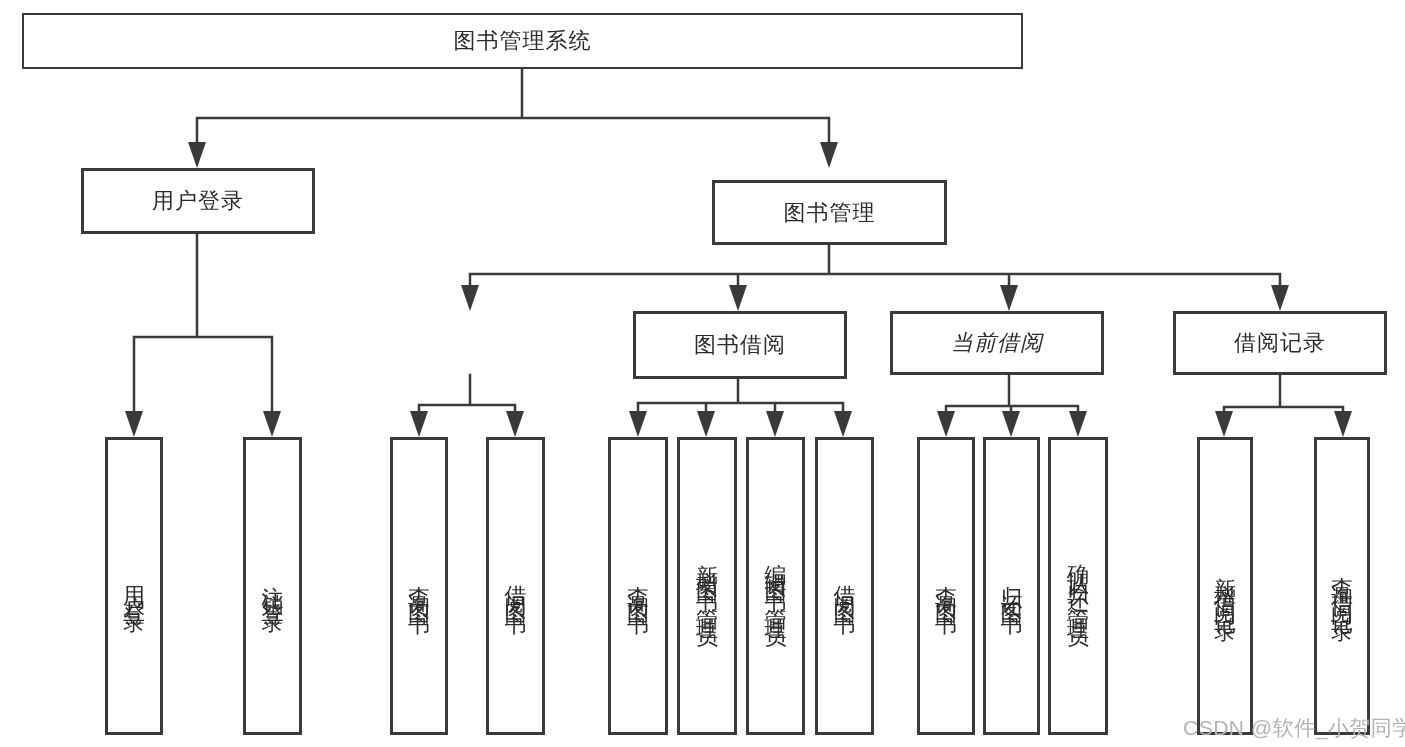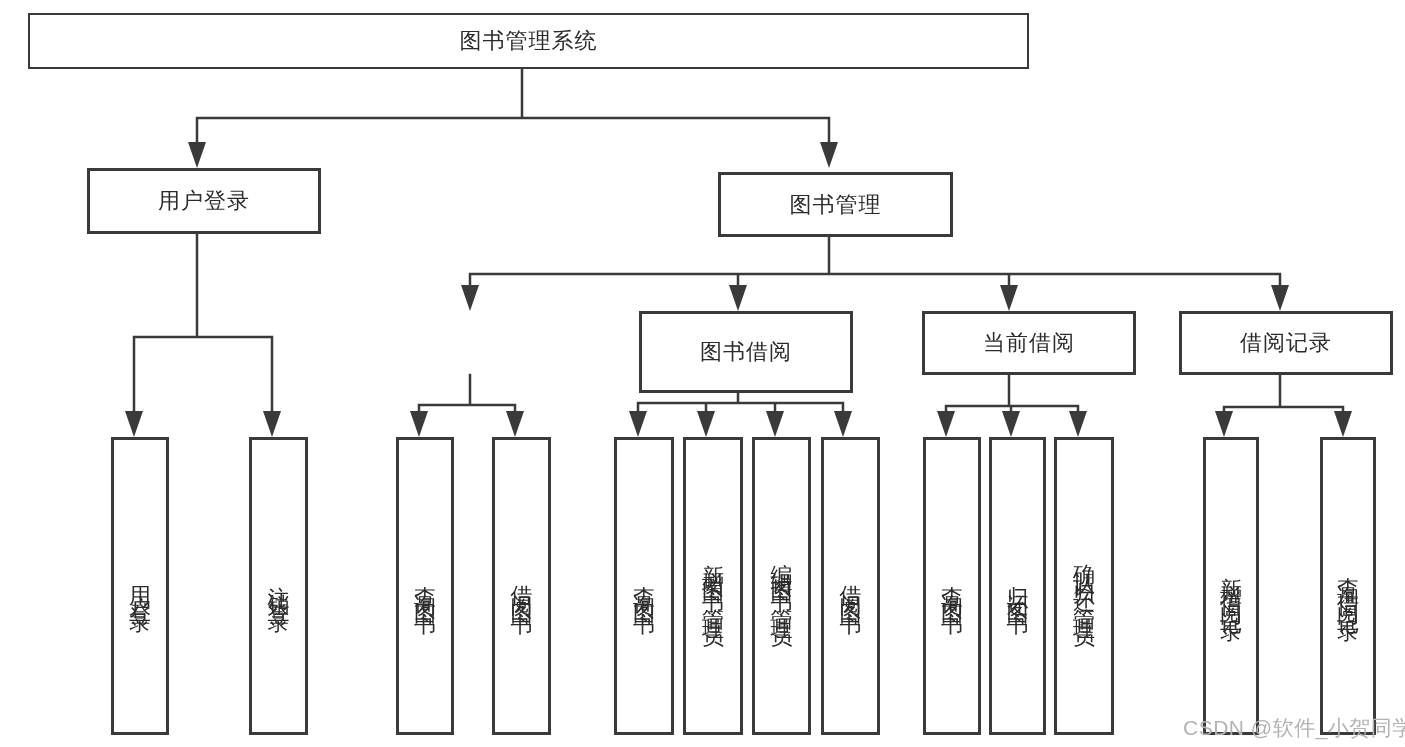--- a/index.html
+++ b/index.html
@@ -22,21 +22,20 @@
   .wires{position:absolute;left:0;top:0;width:1405px;height:747px;}
   .wires path{stroke:var(--line);stroke-width:2.5;fill:none;stroke-linecap:square;}
   .wires polygon{fill:var(--line);stroke:none;}
   .box{
     position:absolute;
     background:var(--box_background);
     border:3px solid var(--line);
     display:flex;
     align-items:center;
     justify-content:center;
-    margin-left:6px;
   }
   .box.root{border-width:2px;}
   .hlabel{
     font-size:22px;
     letter-spacing:1px;
     color:var(--text);
     white-space:nowrap;
   }
   .vbox{top:437px;height:298px;}
   .vlabel{
@@ -95,28 +94,28 @@
     </g>
   </svg>
 
   <div class="box root" style="left:22px;top:13px;width:1001px;height:56px;">
     <span class="hlabel">图书管理系统</span>
   </div>
 
   <div class="box" style="left:81px;top:168px;width:234px;height:66px;">
     <span class="hlabel">用户登录</span>
   </div>
-  <div class="box" style="left:712px;top:172px;width:235px;height:65px;">
+  <div class="box" style="left:712px;top:180px;width:235px;height:65px;">
     <span class="hlabel">图书管理</span>
   </div>
 
-  <div class="box" style="left:633px;top:311px;width:214px;height:82px;">
+  <div class="box" style="left:633px;top:311px;width:214px;height:68px;">
     <span class="hlabel">图书借阅</span>
   </div>
-  <div class="box" style="left:916px;top:311px;width:214px;height:64px;">
+  <div class="box" style="left:890px;top:311px;width:214px;height:64px;font-style:italic;">
     <span class="hlabel">当前借阅</span>
   </div>
   <div class="box" style="left:1173px;top:311px;width:214px;height:64px;">
     <span class="hlabel">借阅记录</span>
   </div>
 
   <div class="box vbox" style="left:105px;width:58px;">
     <span class="vlabel">用户登录</span>
   </div>
   <div class="box vbox" style="left:243px;width:59px;">

